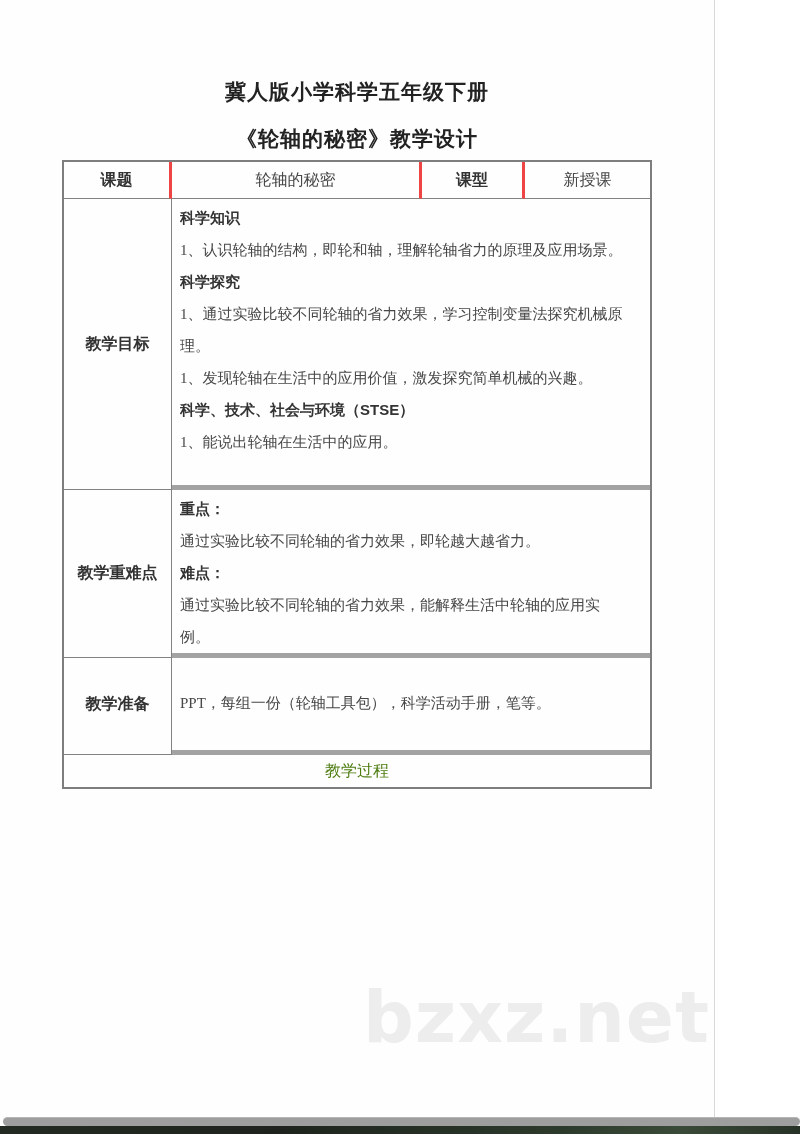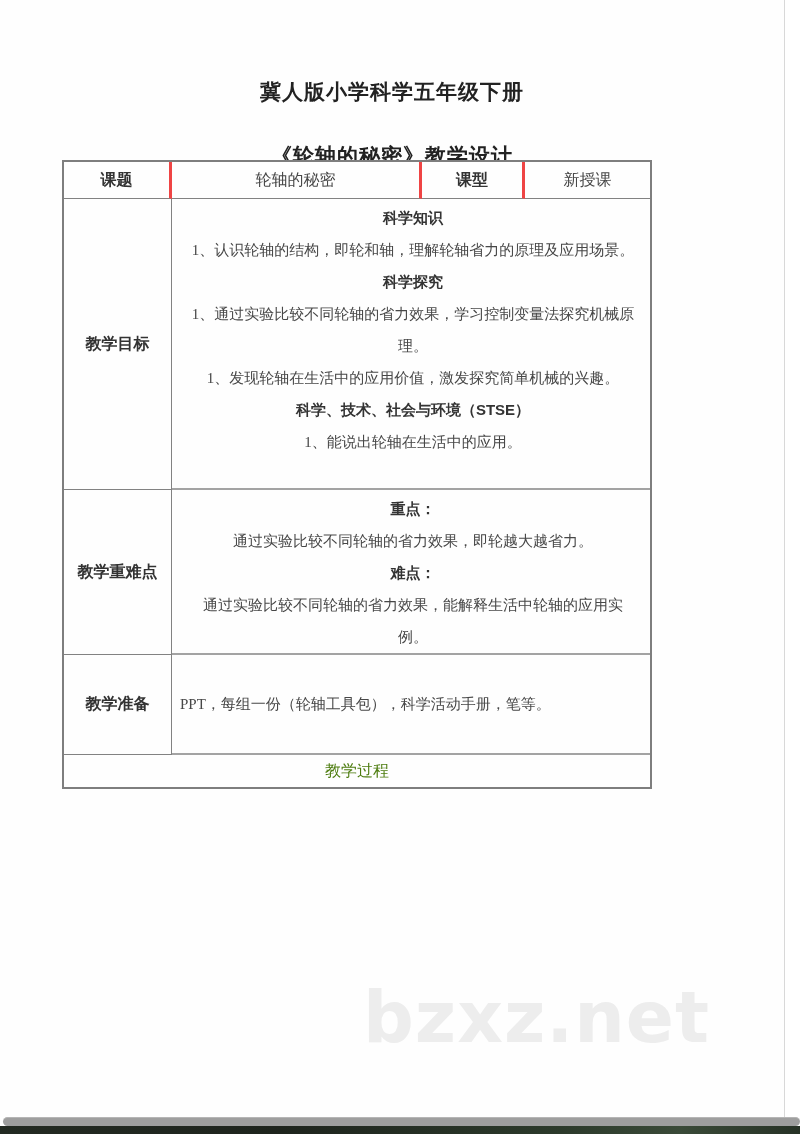--- a/index.html
+++ b/index.html
@@ -1,31 +1,31 @@
 <!DOCTYPE html>
 <html><head>
 <meta charset="utf-8">
 <style>
   * { margin: 0; padding: 0; box-sizing: border-box; }
   html, body { width: 800px; height: 1134px; background: #ffffff; overflow: hidden; }
   body { font-family: "Liberation Serif", "DejaVu Serif", serif; position: relative; }
 
   .page {
-    position: absolute; left: 0; top: 0; width: 785px; height: 1117px;
+    position: absolute; left: 0; top: 0; width: 715px; height: 1117px;
     background: #fefefe; border-right: 1px solid #d8d8d8;
   }
 
   .doc-title {
     position: absolute; left: 0; top: 78px; width: 100%;
     text-align: center; font-size: 21px; font-weight: bold; color: #222;
     letter-spacing: 1px;
     font-family: "Liberation Sans", "DejaVu Sans", sans-serif;
   }
   .doc-subtitle {
-    position: absolute; left: 0; top: 142px; width: 100%;
+    position: absolute; left: 0; top: 125px; width: 100%;
     text-align: center; font-size: 21px; font-weight: bold; color: #222;
     letter-spacing: 1px;
     font-family: "Liberation Sans", "DejaVu Sans", sans-serif;
   }
 
   .doc-table {
     position: absolute; left: 62px; top: 160px; width: 590px;
     border: 2px solid #7e7e7e; background: #fefefe;
     color: #474747;
   }
@@ -41,22 +41,22 @@
   .row-0 { height: 291px; }
   .row-1 { height: 165px; }
   .row-2 { height: 100px; }
   .label-cell {
     border-right: 1px solid #828282; border-bottom: 1px solid #828282;
     display: flex; align-items: center; justify-content: center;
     font-size: 16px; font-weight: bold; color: #333;
     font-family: "Liberation Sans", "DejaVu Sans", sans-serif;
   }
   .content-cell {
-    border-bottom: 2px solid #a3a3a3;
-    padding: 3px 4px 0 8px; font-size: 15px; line-height: 32px; color: #474747; text-align: center;
+    border-bottom: 5px solid #a3a3a3;
+    padding: 3px 4px 0 8px; font-size: 15px; line-height: 32px; color: #474747;
   }
   .row-2 .content-cell { display: flex; align-items: center; padding-top: 0; }
   .line { white-space: nowrap; overflow: hidden; }
   .line.bold { font-weight: bold; color: #333;
     font-family: "Liberation Sans", "DejaVu Sans", sans-serif; }
 
   .tfoot { height: 32px; display: flex; align-items: center; justify-content: center;
     font-size: 16px; color: #4d7c0f; }
 
   .watermark {

